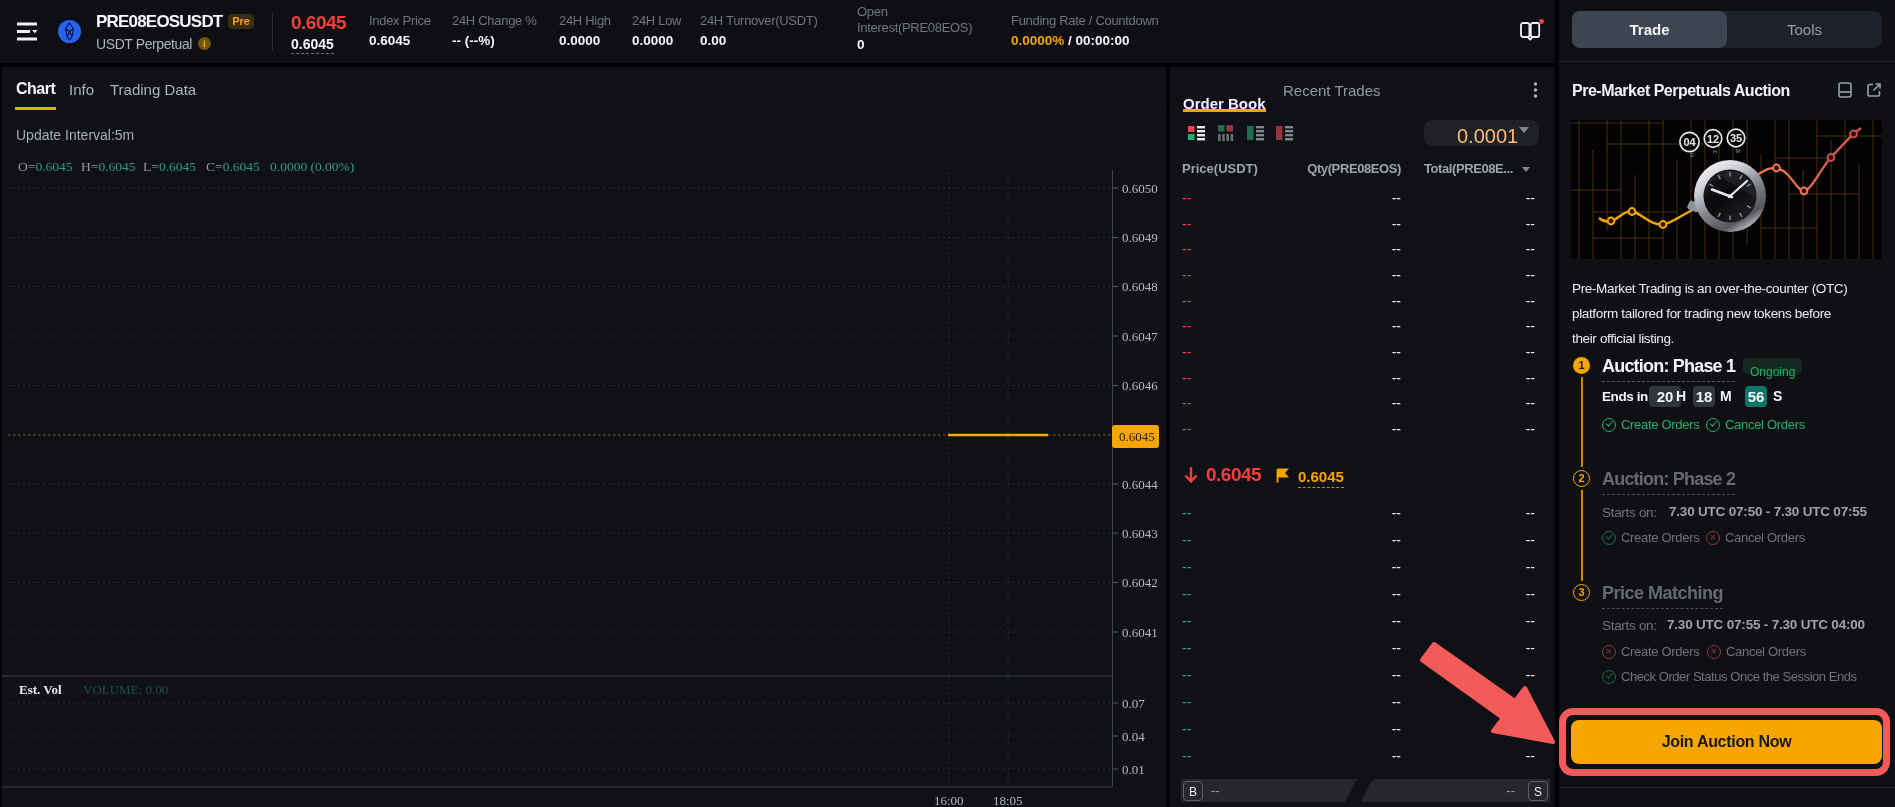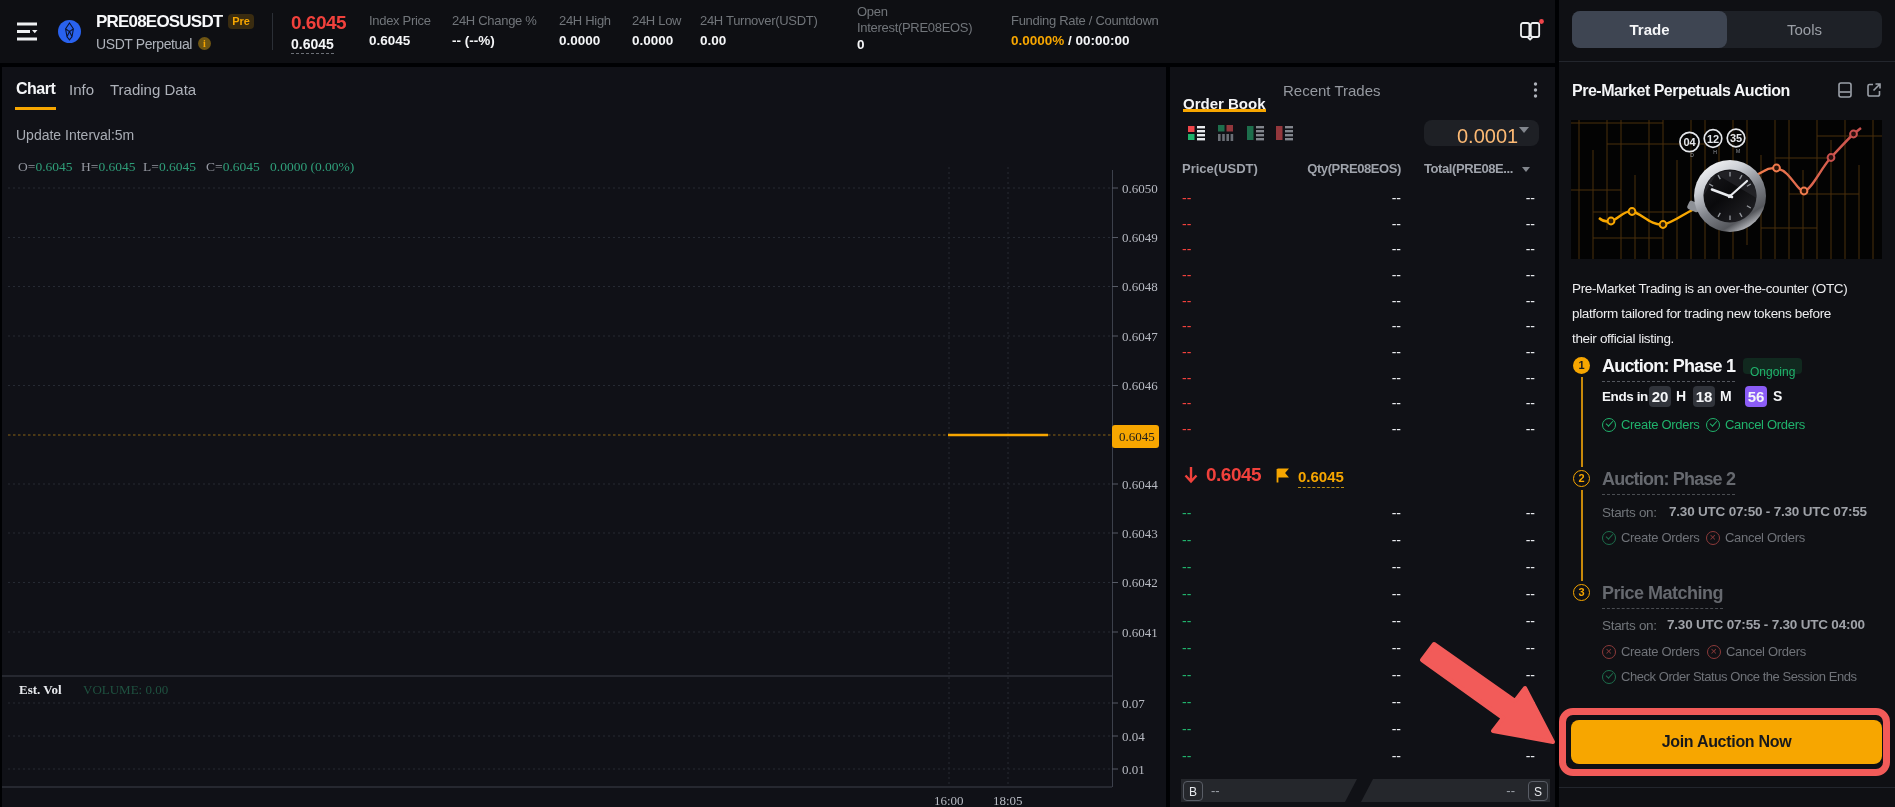--- a/index.html
+++ b/index.html
@@ -424,25 +424,25 @@
 
   <div class="abs" style="left:13px;top:276px;font-size:13.5px;letter-spacing:-0.35px;line-height:25px;color:#ededef;white-space:nowrap;">Pre-Market Trading is an over-the-counter (OTC)<br>platform tailored for trading new tokens before<br>their official listing.</div>
 
   <div class="abs" style="left:22px;top:377px;width:1.5px;height:90px;background:#c8890a;"></div>
   <div class="abs" style="left:22px;top:490px;width:1.5px;height:91px;background:#c8890a;"></div>
 
   <div class="abs" style="left:14px;top:357px;width:17px;height:17px;border-radius:50%;background:#f7a600;color:#1b1b1f;font-size:11px;font-weight:bold;text-align:center;line-height:17px;">1</div>
   <div class="abs" style="left:43px;top:356px;font-size:18px;font-weight:bold;letter-spacing:-0.8px;color:#f4f5f7;border-bottom:1px dashed #54575e;padding-bottom:4px;">Auction: Phase 1</div>
   <div class="abs" style="left:184px;top:358px;height:16px;padding:6px 7px;background:#11291f;border-radius:4px;color:#20b26c;font-size:12px;line-height:16px;">Ongoing</div>
   <div class="abs" style="left:43px;top:389px;font-size:13.5px;font-weight:bold;letter-spacing:-0.4px;color:#f4f5f7;">Ends in</div>
-  <div class="abs" style="left:90px;top:386px;width:22px;height:21px;background:#31343b;border-radius:4px;color:#f4f5f7;font-size:15px;font-weight:bold;text-align:center;line-height:21px;">20</div>
+  <div class="abs" style="left:90px;top:386px;width:32px;height:21px;background:#31343b;border-radius:4px;color:#f4f5f7;font-size:15px;font-weight:bold;text-align:center;line-height:21px;">20</div>
   <div class="abs" style="left:117px;top:388px;font-size:14px;font-weight:bold;color:#f4f5f7;">H</div>
   <div class="abs" style="left:134px;top:386px;width:22px;height:21px;background:#31343b;border-radius:4px;color:#f4f5f7;font-size:15px;font-weight:bold;text-align:center;line-height:21px;">18</div>
   <div class="abs" style="left:161px;top:388px;font-size:14px;font-weight:bold;color:#f4f5f7;">M</div>
-  <div class="abs" style="left:186px;top:386px;width:22px;height:21px;background:#8b5cf6;border-radius:4px;color:#f4f5f7;font-size:15px;font-weight:bold;text-align:center;line-height:21px;">56</div>
+  <div class="abs" style="left:186px;top:386px;width:22px;height:21px;background:#0f766e;border-radius:4px;color:#f4f5f7;font-size:15px;font-weight:bold;text-align:center;line-height:21px;">56</div>
   <div class="abs" style="left:214px;top:388px;font-size:14px;font-weight:bold;color:#f4f5f7;">S</div>
   <div class="abs" style="left:43px;top:417px;font-size:13px;letter-spacing:-0.3px;color:#20b26c;white-space:nowrap;"><span class="ic ic-g"></span>Create Orders</div>
   <div class="abs" style="left:147px;top:417px;font-size:13px;letter-spacing:-0.3px;color:#20b26c;white-space:nowrap;"><span class="ic ic-g"></span>Cancel Orders</div>
 
   <div class="abs" style="left:14px;top:470px;width:17px;height:17px;border-radius:50%;border:1.5px solid #f7a600;color:#f7a600;font-size:11px;font-weight:bold;text-align:center;line-height:14px;">2</div>
   <div class="abs" style="left:43px;top:469px;font-size:18px;font-weight:bold;letter-spacing:-0.8px;color:#66696f;border-bottom:1px dashed #4a4d52;padding-bottom:4px;">Auction: Phase 2</div>
   <div class="abs" style="left:43px;top:505px;font-size:13.5px;letter-spacing:-0.3px;color:#71757a;">Starts on:</div>
   <div class="abs" style="left:110px;top:504px;font-size:13.5px;font-weight:bold;letter-spacing:-0.2px;color:#9fa2a8;white-space:nowrap;">7.30 UTC 07:50 - 7.30 UTC 07:55</div>
   <div class="abs" style="left:43px;top:530px;font-size:13px;letter-spacing:-0.3px;color:#6f7278;white-space:nowrap;"><span class="ic ic-gd"></span>Create Orders</div>
   <div class="abs" style="left:147px;top:530px;font-size:13px;letter-spacing:-0.3px;color:#6f7278;white-space:nowrap;"><span class="ic ic-rd"></span>Cancel Orders</div>

